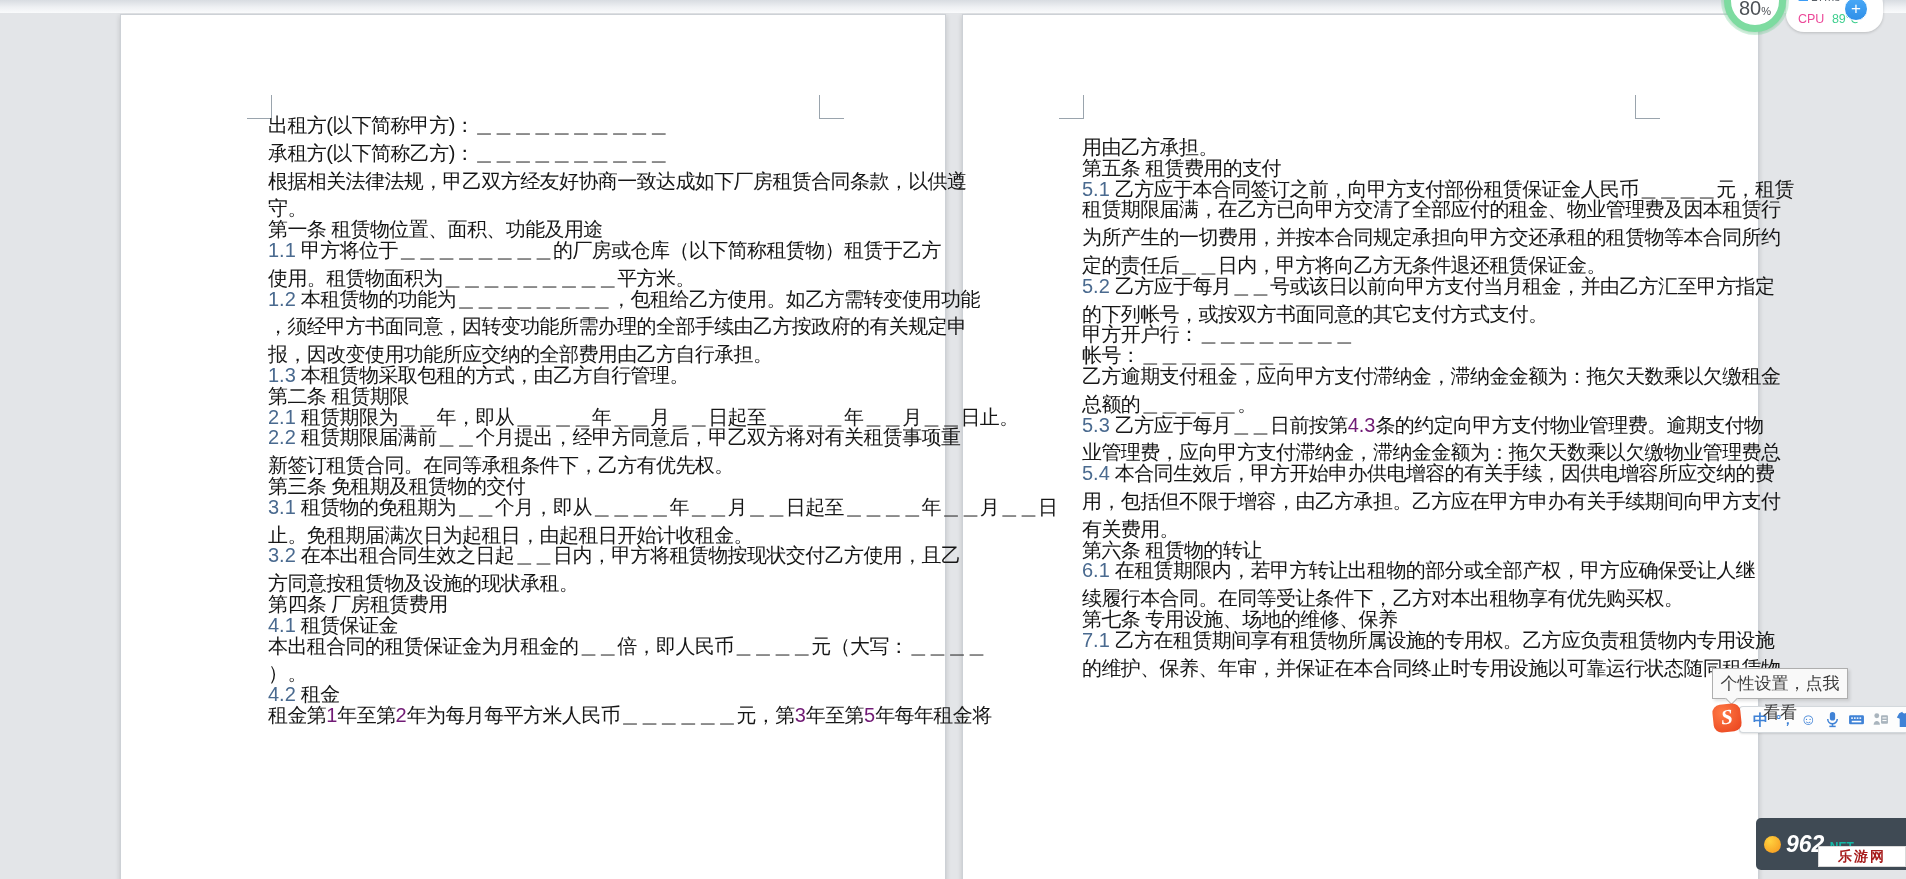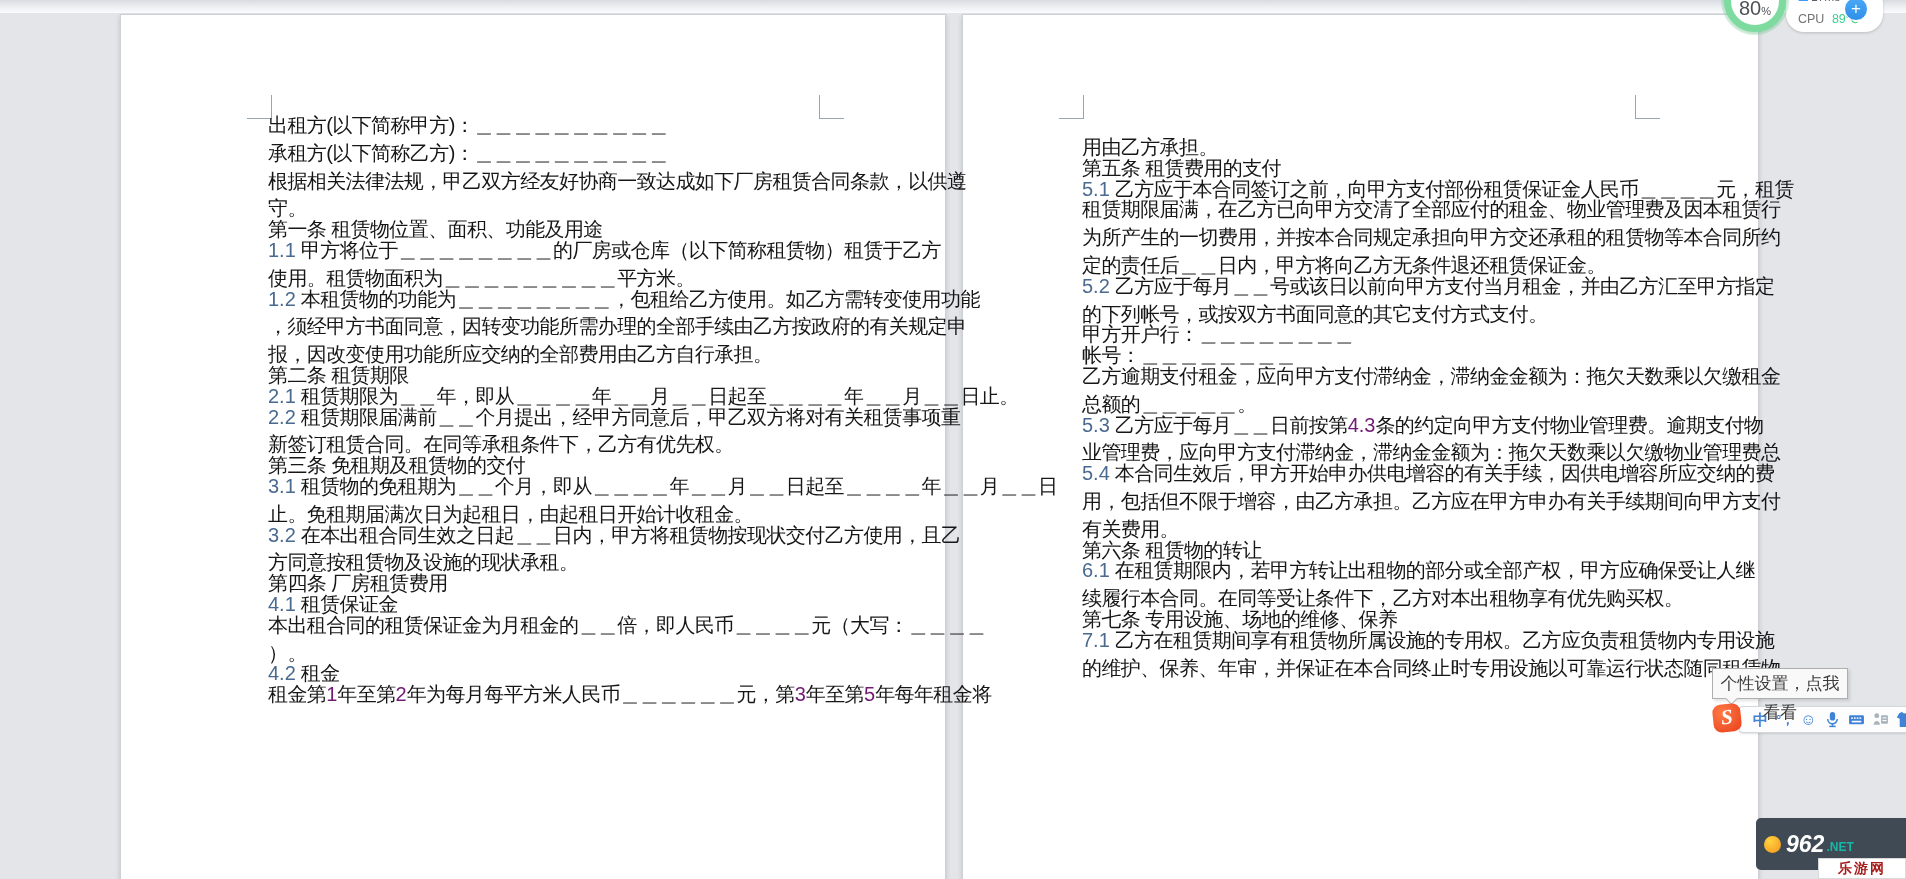--- a/index.html
+++ b/index.html
@@ -25,21 +25,21 @@
   .doc-line .dg{color:#701a75;letter-spacing:0;}
 
   
   .perf{position:absolute;z-index:10;}
   .perf-pill{position:absolute;left:1786px;top:-14px;width:97px;height:46px;
     background:#fff;border-radius:18px;box-shadow:0 1px 3px rgba(0,0,0,.18);}
   .perf-pill .row1{position:absolute;left:12px;top:4px;font-size:12px;color:#5a6168;}
   .perf-pill .row1 .sig{display:inline-block;width:10px;height:8px;margin-right:3px;
     background:linear-gradient(#3b9cf5,#3b9cf5);clip-path:polygon(0 100%,100% 0,100% 100%);}
   .perf-pill .row2{position:absolute;left:12px;top:24px;font-size:12.5px;}
-  .perf-pill .row2 .cpu{color:#737373;}
+  .perf-pill .row2 .cpu{color:#ec4899;}
   .perf-pill .row2 .temp{color:#3ecf8e;margin-left:4px;}
   .perf-circle{position:absolute;left:1724px;top:-30px;width:48px;height:48px;
     background:#fff;border:7px solid #7ddba0;border-radius:50%;
     box-shadow:0 0 0 3px rgba(125,219,160,.35), 0 1px 3px rgba(0,0,0,.15);
     display:flex;align-items:center;justify-content:center;}
   .perf-circle .pct{font-size:20px;color:#4e5257;margin-top:14px;}
   .perf-circle .pct small{font-size:11px;}
   .perf-plus{position:absolute;left:1844px;top:-3px;width:24px;height:24px;border-radius:50%;
     background:linear-gradient(#4aa9f7,#2f8fe8);color:#fff;font-size:17px;line-height:22px;
     text-align:center;border:1px solid #fff;box-sizing:border-box;cursor:pointer;}
@@ -63,21 +63,21 @@
   .ime-emoji{color:#3f82d6;font-size:16px;line-height:17px;}
 
   
   .badge{position:absolute;left:1756px;top:818px;width:150px;height:61px;z-index:10;cursor:pointer;}
   .badge-top{position:absolute;left:0;top:0;width:150px;height:52px;background:#3f4a54;
     border-radius:5px 0 0 5px;display:flex;align-items:center;padding-left:8px;box-sizing:border-box;}
   .badge-dot{width:17px;height:17px;border-radius:50%;
     background:radial-gradient(circle at 35% 30%,#ffd23f,#f5941d);margin-right:5px;}
   .badge-num{color:#fff;font-size:23px;font-weight:bold;font-style:italic;letter-spacing:0;}
   .badge-tld{color:#14b8a6;font-size:12px;font-weight:bold;margin-left:2px;margin-top:6px;}
-  .badge-site{position:absolute;right:0;bottom:0;width:88px;height:21px;background:#fff;
+  .badge-site{position:absolute;right:0;bottom:12px;width:88px;height:21px;background:#fff;
     border:1px solid #d9d9d9;box-sizing:border-box;text-align:center;
     font-size:14px;font-weight:bold;color:#a61b1b;line-height:19px;letter-spacing:2px;}
 </style>
 </head>
 <body>
 
 <div class="top-band"></div>
 
 <div class="page left">
   <div class="corner tl" style="left:126px;top:80px;"></div>
@@ -87,20 +87,21 @@
     <div class="doc-line">出租方(以下简称甲方)：＿＿＿＿＿＿＿＿＿＿</div>
     <div class="doc-line dbl">承租方(以下简称乙方)：＿＿＿＿＿＿＿＿＿＿</div>
     <div class="doc-line dbl">根据相关法律法规，甲乙双方经友好协商一致达成如下厂房租赁合同条款，以供遵</div>
     <div class="doc-line dbl">守。</div>
     <div class="doc-line">第一条 租赁物位置、面积、功能及用途</div>
     <div class="doc-line"><span class="num">1.1</span>甲方将位于＿＿＿＿＿＿＿＿的厂房或仓库（以下简称租赁物）租赁于乙方</div>
     <div class="doc-line dbl">使用。租赁物面积为＿＿＿＿＿＿＿＿＿平方米。</div>
     <div class="doc-line"><span class="num">1.2</span>本租赁物的功能为＿＿＿＿＿＿＿＿，包租给乙方使用。如乙方需转变使用功能</div>
     <div class="doc-line dbl">，须经甲方书面同意，因转变功能所需办理的全部手续由乙方按政府的有关规定申</div>
     <div class="doc-line dbl">报，因改变使用功能所应交纳的全部费用由乙方自行承担。</div>
+    <div class="doc-line"><span class="num">1.3</span>本租赁物采取包租的方式，由乙方自行管理。</div>
     <div class="doc-line">第二条 租赁期限</div>
     <div class="doc-line"><span class="num">2.1</span>租赁期限为＿＿年，即从＿＿＿＿年＿＿月＿＿日起至＿＿＿＿年＿＿月＿＿日止。</div>
     <div class="doc-line"><span class="num">2.2</span>租赁期限届满前＿＿个月提出，经甲方同意后，甲乙双方将对有关租赁事项重</div>
     <div class="doc-line dbl">新签订租赁合同。在同等承租条件下，乙方有优先权。</div>
     <div class="doc-line">第三条 免租期及租赁物的交付</div>
     <div class="doc-line"><span class="num">3.1</span>租赁物的免租期为＿＿个月，即从＿＿＿＿年＿＿月＿＿日起至＿＿＿＿年＿＿月＿＿日</div>
     <div class="doc-line dbl">止。免租期届满次日为起租日，由起租日开始计收租金。</div>
     <div class="doc-line"><span class="num">3.2</span>在本出租合同生效之日起＿＿日内，甲方将租赁物按现状交付乙方使用，且乙</div>
     <div class="doc-line dbl">方同意按租赁物及设施的现状承租。</div>
     <div class="doc-line">第四条 厂房租赁费用</div>

